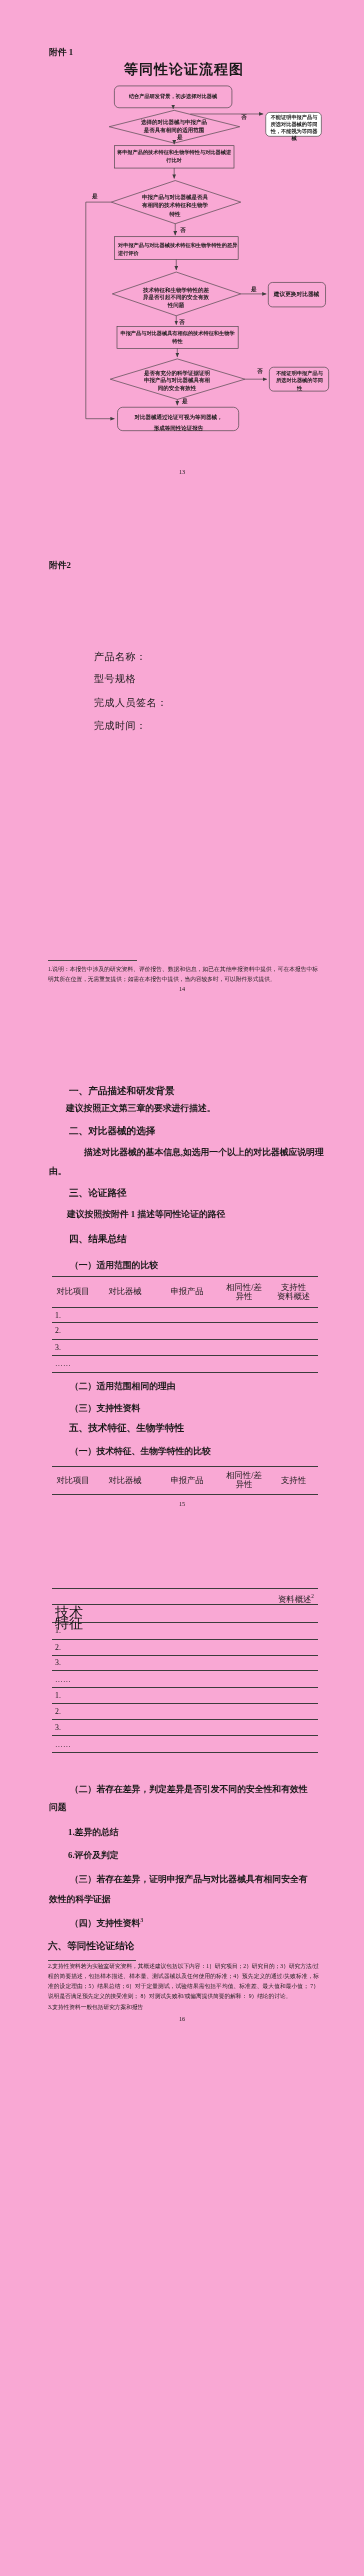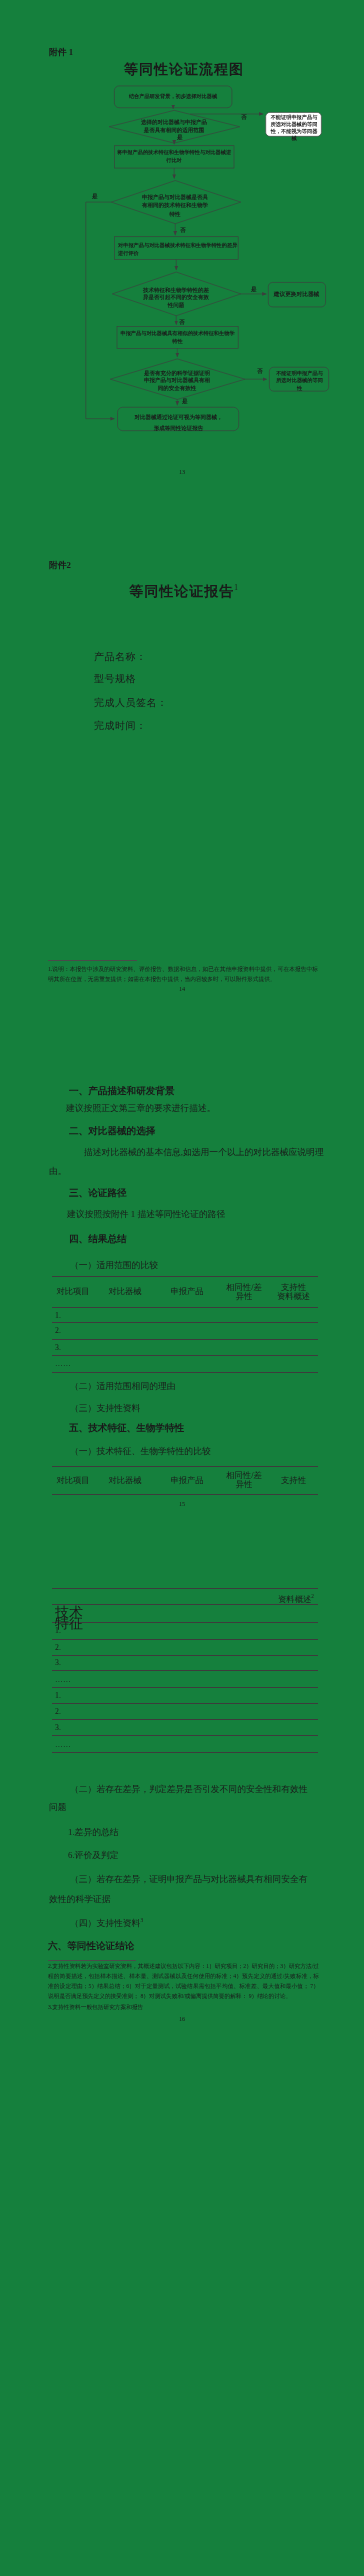--- a/index.html
+++ b/index.html
@@ -1,25 +1,25 @@
 <!DOCTYPE html>
 <html style="font-size:8.3px"><head>
 <meta charset="utf-8">
 <style>
   html,body{margin:0;padding:0;background:#ffffff;}
-  #doc{position:relative;width:364px;height:2576px;background:#15803d;
+  #doc{position:relative;width:364px;height:2576px;background:#f9a8d4;
        font-family:"Liberation Serif","DejaVu Serif",serif;color:#1a1a1a;overflow:hidden;}
   .page{position:absolute;left:0;width:364px;}
   .abs{position:absolute;}
   .attach{font-size:8.8px;font-weight:bold;}
   .big-title{left:4px;width:360px;text-align:center;font-family:"Liberation Sans","DejaVu Sans",sans-serif;
              font-weight:bold;font-size:14px;letter-spacing:1px;}
   .big-title sup{font-family:"Liberation Serif",serif;font-size:7.3px;font-weight:normal;}
   .hd{font-family:"Liberation Sans","DejaVu Sans",sans-serif;font-weight:bold;font-size:9.6px;}
-  .para,.sub{font-size:8.8px;}
+  .para,.sub{font-size:8.8px;font-weight:bold;}
   .pgnum{left:0;width:364px;text-align:center;font-size:6.2px;}
   .fn{font-size:5.7px;line-height:10px;text-align:justify;}
   .fn-sep{height:0;border-top:0.5px solid #4a4a4a;}
   .field{font-size:10px;letter-spacing:0.5px;}
   
   .fc-text{font-weight:bold;font-size:5.2px;line-height:7.8px;text-align:center;white-space:pre-line;}
   .fc-flex{display:flex;align-items:center;justify-content:center;}
   .fc-label{font-weight:bold;font-size:5.7px;}
   svg{position:absolute;left:0;top:0;}
   
@@ -113,23 +113,20 @@
 性</div>
     <div class="abs fc-label" style="left:182px;top:398px">是</div>
     <div class="abs fc-text" style="left:118px;top:412px;width:121px;font-size:5.5px;line-height:11px">对比器械通过论证可视为等同器械，
 形成等同性论证报告</div>
 
     <div class="abs pgnum" style="top:468px">13</div>
   </div>
 
   <div class="page" style="top:515px;height:515px">
     <div class="abs attach" style="left:49px;top:45px">附件2</div>
-    <div class="abs big-title" style="top:68px">
-      <span>等同性论证报告</span><sup>1</sup>
-    </div>
     <div class="abs field" style="left:94px;top:135px">产品名称：</div>
     <div class="abs field" style="left:94px;top:157px">型号规格</div>
     <div class="abs field" style="left:94px;top:181px">完成人员签名：</div>
     <div class="abs field" style="left:94px;top:204px">完成时间：</div>
     <div class="abs fn-sep" style="left:48px;top:445px;width:89px"></div>
     <div class="abs fn" style="left:48px;top:449px;width:270px">1.说明：本报告中涉及的研究资料、评价报告、数据和信息，如已在其他申报资料中提供，可在本报告中标明其所在位置，无需重复提供；如需在本报告中提供，当内容较多时，可以附件形式提供。</div>
     <div class="abs pgnum" style="top:470px">14</div>
   </div>
 
   <div class="page" style="top:1030px;height:515px">

